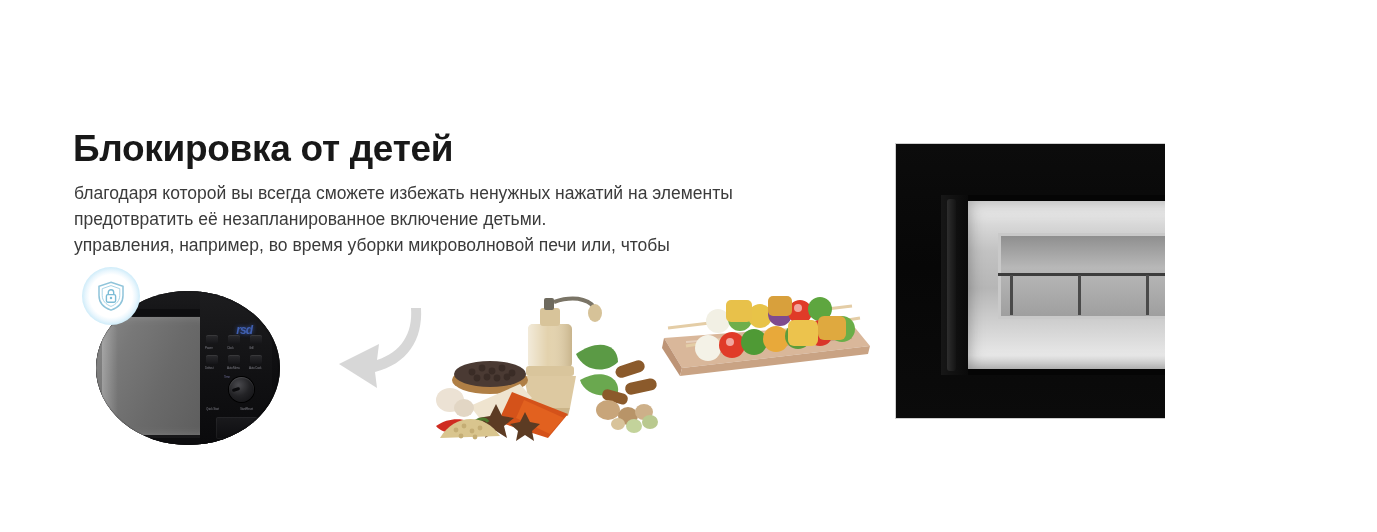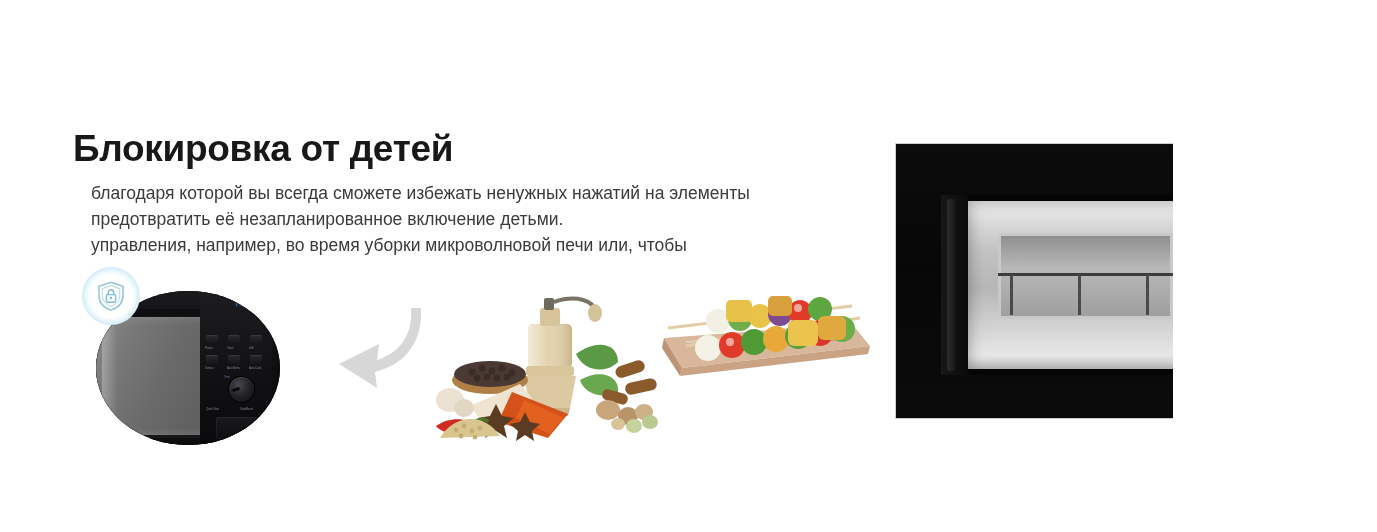--- a/index.html
+++ b/index.html
@@ -10,21 +10,20 @@
   body {
     font-family: "Liberation Sans", sans-serif;
     -webkit-font-smoothing: antialiased;
   }
   #page {
     position: relative;
     width: 1165px;
     height: 532px;
     background: #ffffff;
     overflow: hidden;
-    padding-left: 8px;
   }
 
   
   #feature-title {
     position: absolute;
     left: 73px;
     top: 104px;
     font-size: 37px;
     font-weight: 700;
     color: #181818;
@@ -34,21 +33,20 @@
   }
   #feature-description {
     position: absolute;
     left: 74px;
     top: 180px;
     width: 760px;
     font-size: 17.5px;
     font-weight: 400;
     color: #3b3b3b;
     line-height: 26px;
-    margin-left: 17px;
   }
   #feature-description .line { display: block; white-space: nowrap; }
 
   
   #lock-badge {
     position: absolute;
     left: 82px;
     top: 267px;
     width: 58px;
     height: 58px;
@@ -132,23 +130,23 @@
     background: linear-gradient(180deg, #1d1d1f 0%, #111113 55%, #0a0a0c 100%);
   }
   .mw-seam {
     position: absolute;
     left: 126px; top: 0;
     width: 3px; height: 100%;
     background: linear-gradient(180deg, #2c2c2e, #101012);
   }
   .mw-logo {
     position: absolute;
-    right: 20px; top: 2px;
-    font-size: 14px;
-    font-weight: 400;
+    right: 20px; top: 32px;
+    font-size: 12px;
+    font-weight: 700;
     font-style: italic;
     color: #3f5fb0;
     text-shadow: 0 0 4px rgba(70,110,220,0.7);
     letter-spacing: -1px;
   }
   .mw-btn {
     position: absolute;
     width: 12px; height: 9px;
     border-radius: 2px;
     background: linear-gradient(180deg, #2a2a2d, #151518);

